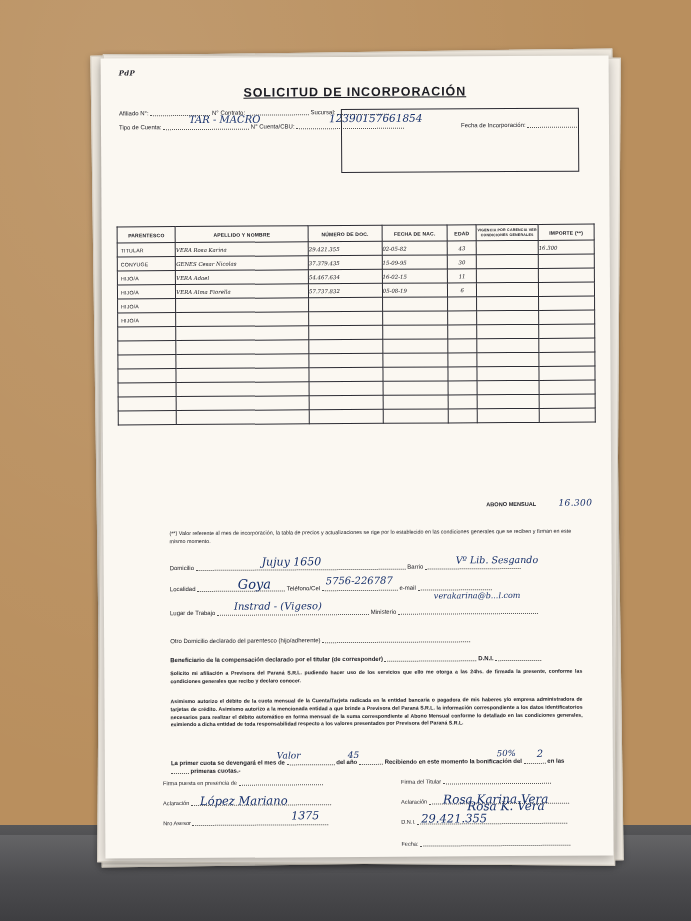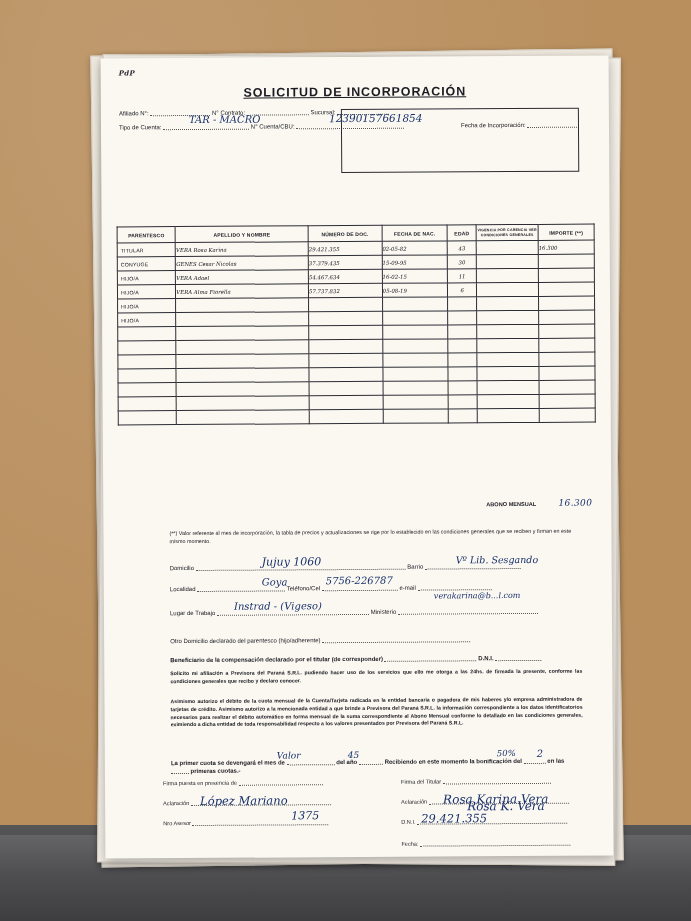--- a/index.html
+++ b/index.html
@@ -309,32 +309,32 @@
     </div>
 
     <div class="note">(**) Valor referente al mes de incorporación, la tabla de precios y actualizaciones se rige por lo establecido en las condiciones generales que se reciben y firman en este mismo momento.</div>
 
     <div class="blk" style="left:66px;top:505px;width:412px;">
       <span>Domicilio</span>
       <span class="dots" style="width:210px"></span>
       <span>Barrio</span>
       <span class="dots" style="width:96px"></span>
     </div>
-    <div class="scribble" style="left:158px;top:498px;font-size:11px;">Jujuy 1060</div>
+    <div class="scribble" style="left:158px;top:498px;font-size:11px;">Jujuy 1650</div>
     <div class="scribble" style="left:352px;top:498px;font-size:9.5px;">Vº Lib. Sesgando</div>
 
     <div class="blk" style="left:66px;top:526px;width:412px;">
       <span>Localidad</span>
       <span class="dots" style="width:88px"></span>
       <span>Teléfono/Cel</span>
       <span class="dots" style="width:76px"></span>
       <span>e-mail</span>
       <span class="dots" style="width:74px"></span>
     </div>
-    <div class="scribble" style="left:134px;top:519px;font-size:10px;margin-left:24px;">Goya</div>
+    <div class="scribble" style="left:134px;top:519px;font-size:13px;">Goya</div>
     <div class="scribble" style="left:222px;top:518px;font-size:10px;">5756-226787</div>
     <div class="scribble" style="left:330px;top:521px;font-size:8px;margin-top:14px;">verakarina@b...l.com</div>
 
     <div class="blk" style="left:66px;top:550px;width:412px;">
       <span>Lugar de Trabajo</span>
       <span class="dots" style="width:152px"></span>
       <span>Ministerio</span>
       <span class="dots" style="width:140px"></span>
     </div>
     <div class="scribble" style="left:130px;top:543px;font-size:10px;">Instrad - (Vigeso)</div>

